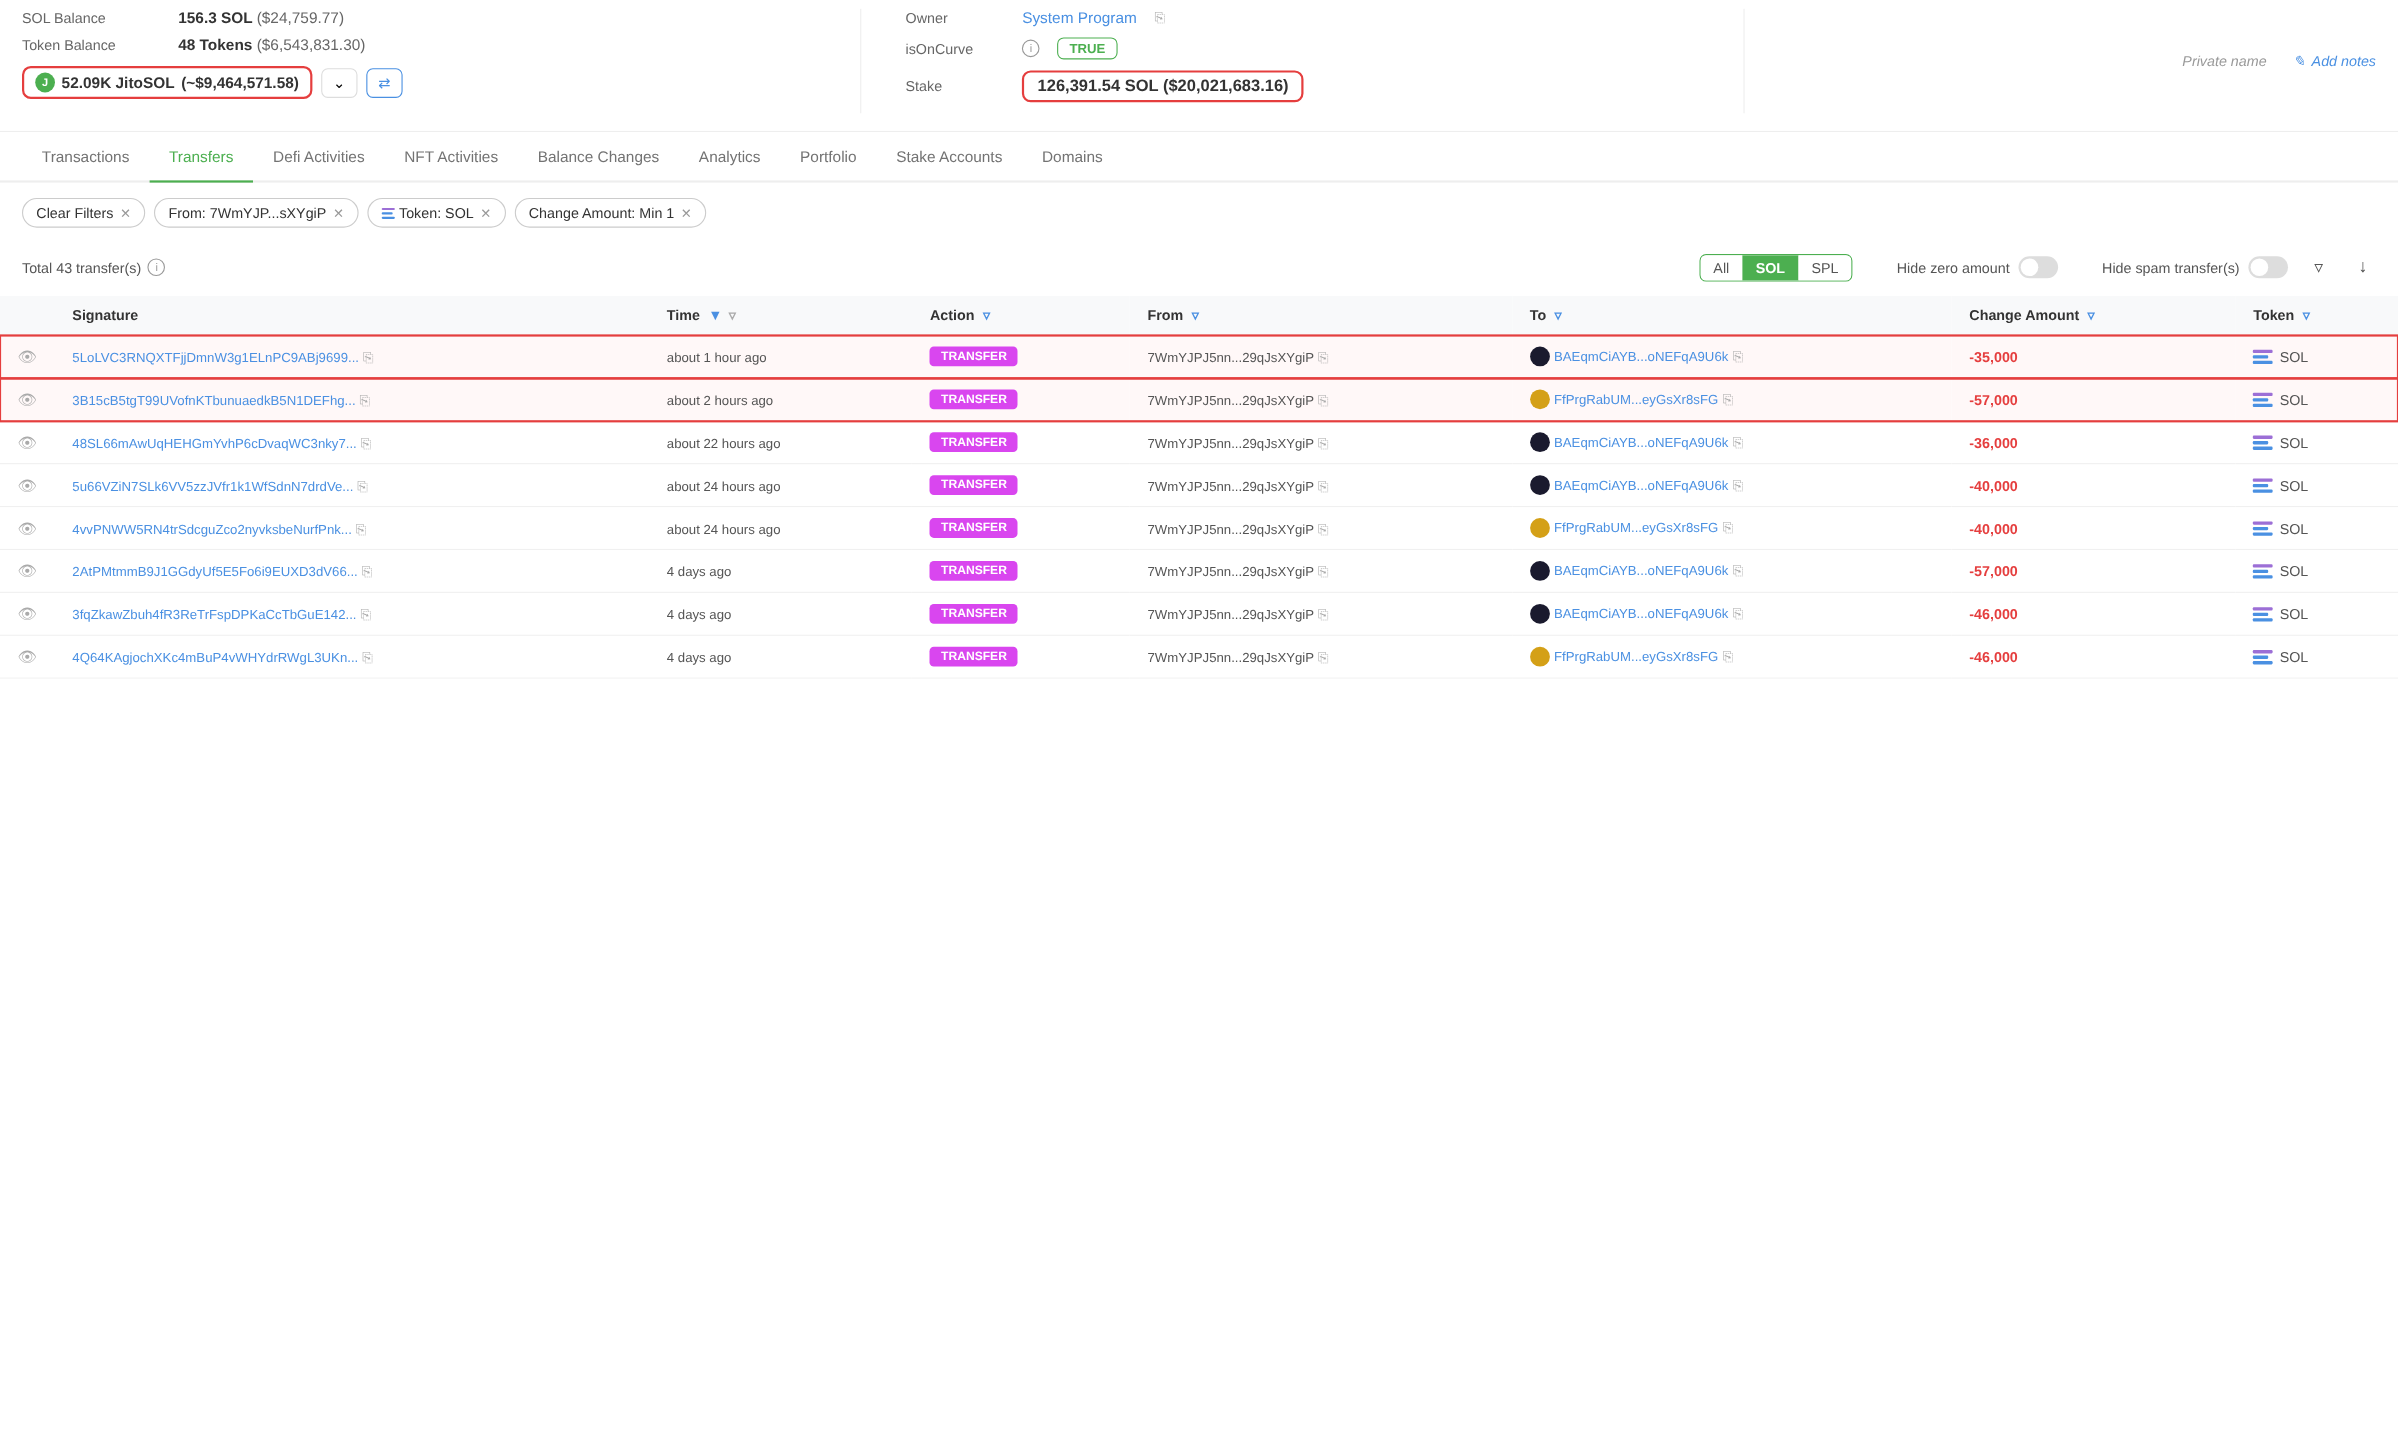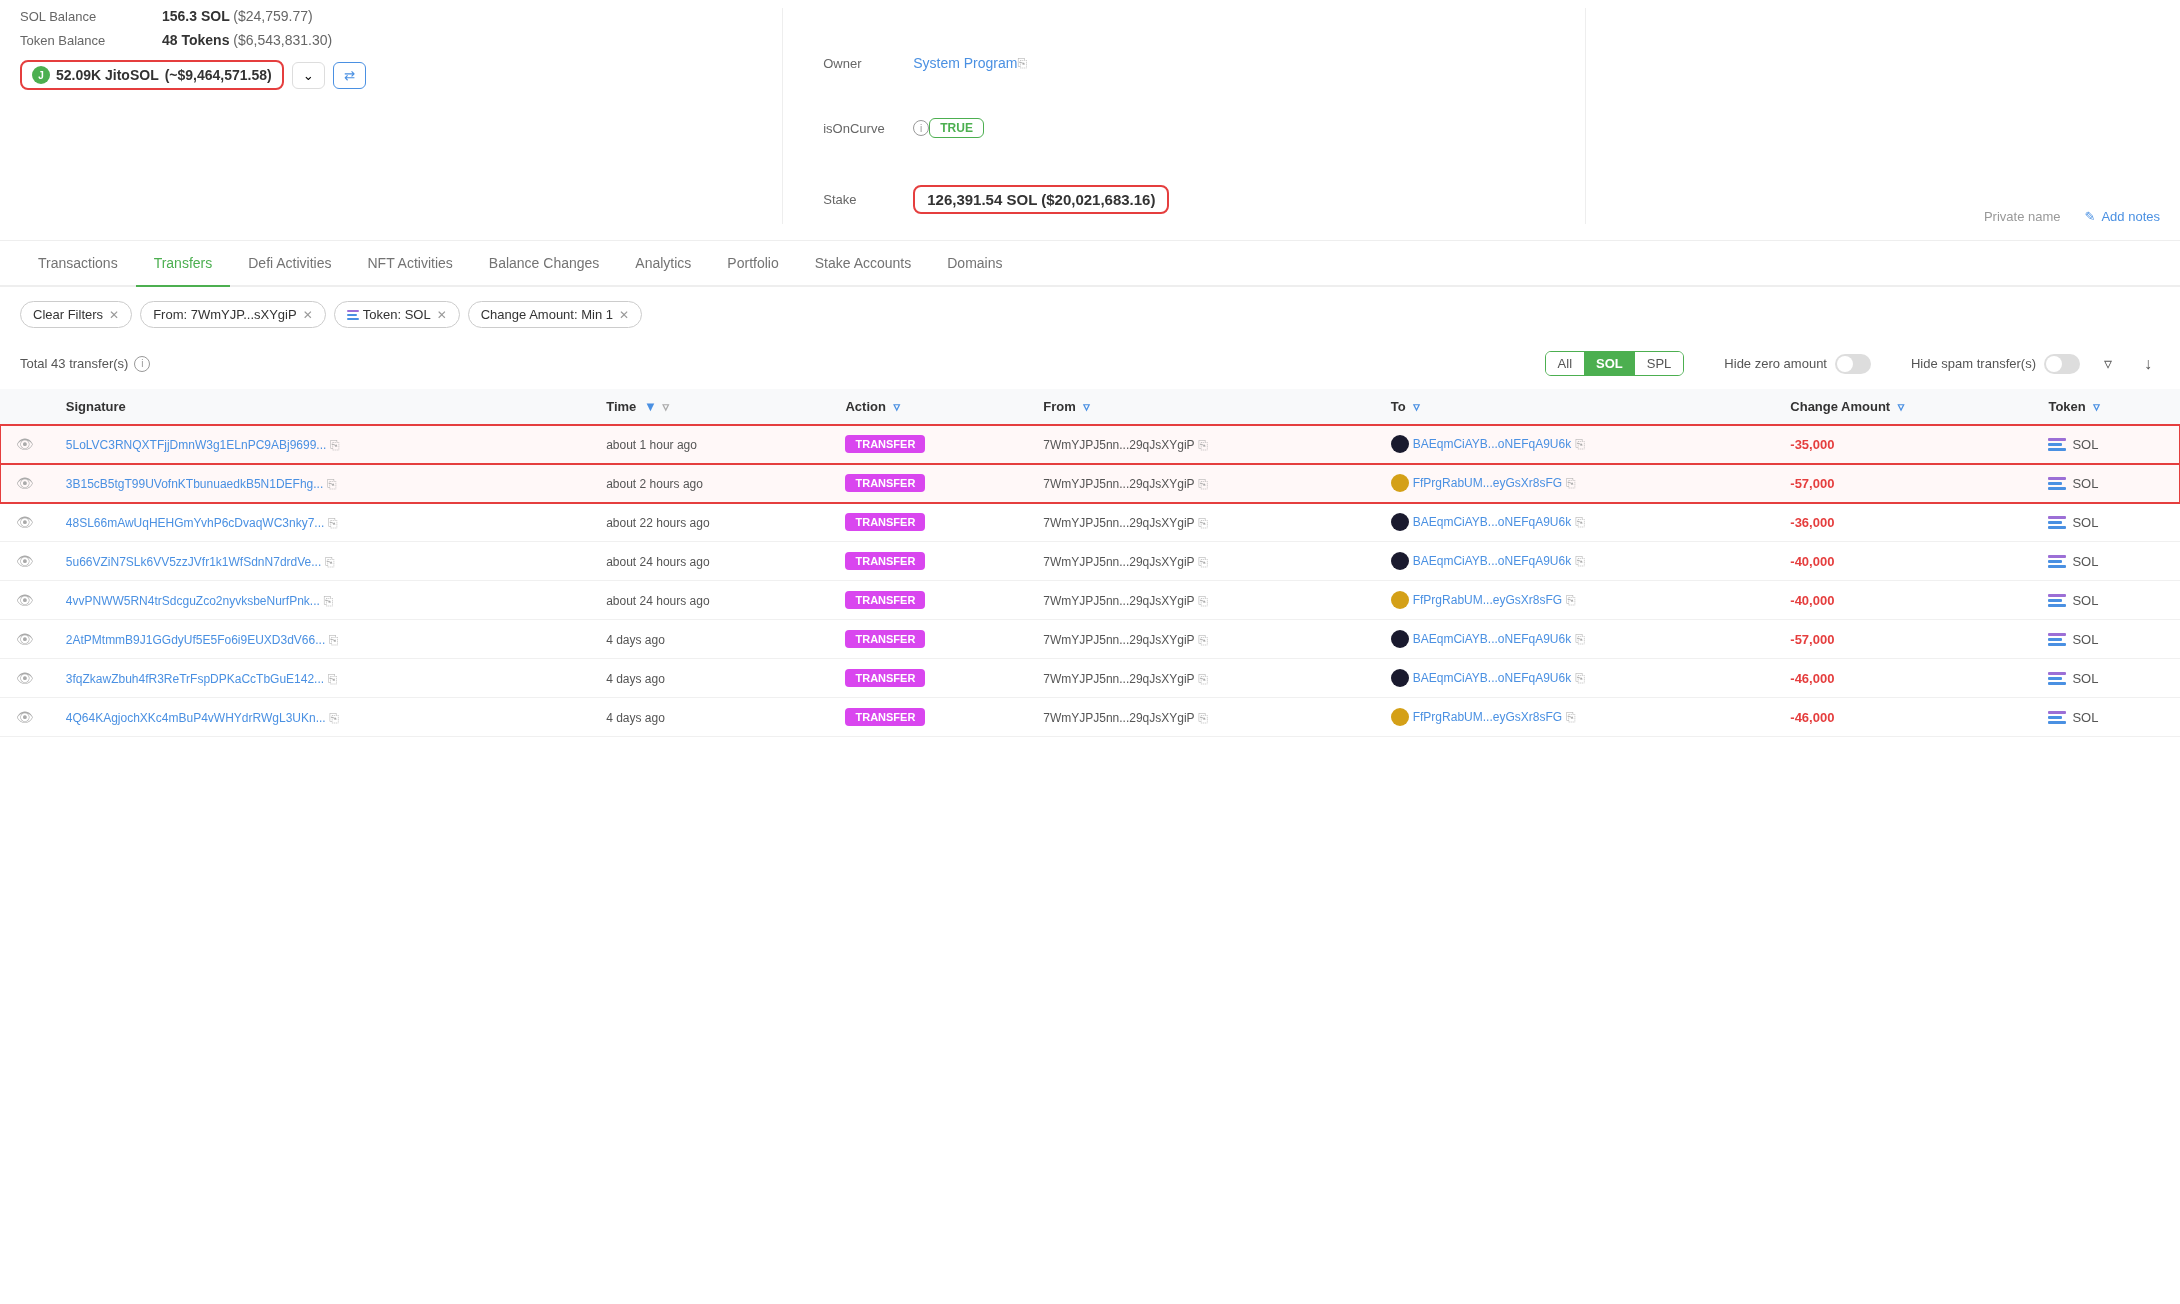--- a/index.html
+++ b/index.html
@@ -13,27 +13,27 @@
       display: inline-flex; align-items: center; gap: 6px;
       border: 2px solid #e53e3e; border-radius: 8px;
       padding: 4px 10px; font-weight: 600; font-size: 14px;
       cursor: pointer;
     }
     .token-badge .icon { width: 18px; height: 18px; background: #4CAF50; border-radius: 50%; display: inline-flex; align-items: center; justify-content: center; color: #fff; font-size: 10px; }
 
     .token-controls { display: flex; align-items: center; gap: 8px; margin-top: 4px; }
     .chevron-btn { border: 1px solid #ddd; border-radius: 6px; padding: 5px 10px; cursor: pointer; background: #fff; }
     .send-btn { border: 1px solid #4a90e2; border-radius: 6px; padding: 5px 10px; cursor: pointer; background: #fff; color: #4a90e2; }
-    .field-row { display: flex; align-items: center; margin-bottom: 10px; margin-top: 47px; }
+    .field-row { display: flex; align-items: center; gap: 16px; margin-bottom: 10px; }
     .field-label { color: #666; font-size: 13px; min-width: 90px; }
     .system-link { color: #4a90e2; text-decoration: none; }
     .true-badge { border: 1.5px solid #4CAF50; color: #4CAF50; border-radius: 6px; padding: 2px 10px; font-size: 12px; font-weight: 600; }
     .stake-value { border: 2px solid #e53e3e; border-radius: 8px; padding: 4px 12px; font-weight: 700; font-size: 15px; }
 
-    .private-add { display: flex; align-items: flex-end; gap: 24px; }
+    .private-add { display: flex; align-items: center; gap: 24px; font-style: italic; }
     .private-name { color: #999; font-size: 13px; }
     .add-notes { color: #4a90e2; font-size: 13px; display: flex; align-items: center; gap: 6px; cursor: pointer; }
 
     .tabs { display: flex; border-bottom: 2px solid #eee; padding: 0 20px; gap: 0; }
     .tab { padding: 14px 18px; cursor: pointer; font-size: 14px; color: #737373; border-bottom: 2px solid transparent; margin-bottom: -2px; white-space: nowrap; }
     .tab.active { color: #4CAF50; border-bottom-color: #4CAF50; font-weight: 500; }
 
     .filters-bar { display: flex; align-items: center; gap: 8px; padding: 14px 20px; flex-wrap: wrap; }
     .filter-chip { display: inline-flex; align-items: center; gap: 6px; border: 1.5px solid #ccc; border-radius: 20px; padding: 5px 12px; font-size: 13px; cursor: pointer; background: #fff; }
     .filter-chip .close { color: #999; font-size: 12px; cursor: pointer; }

